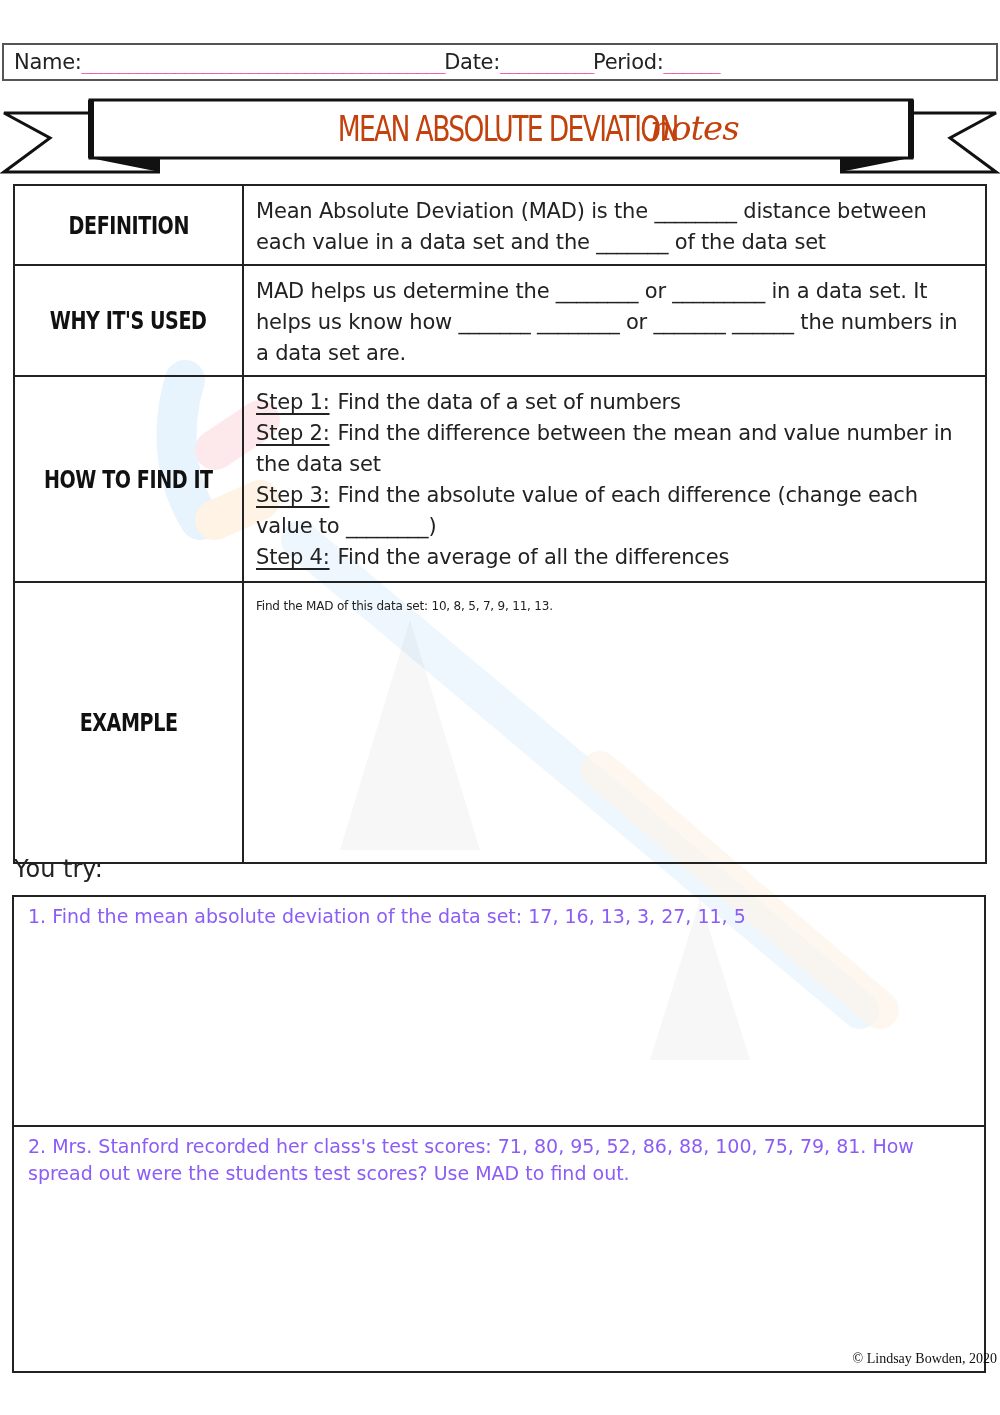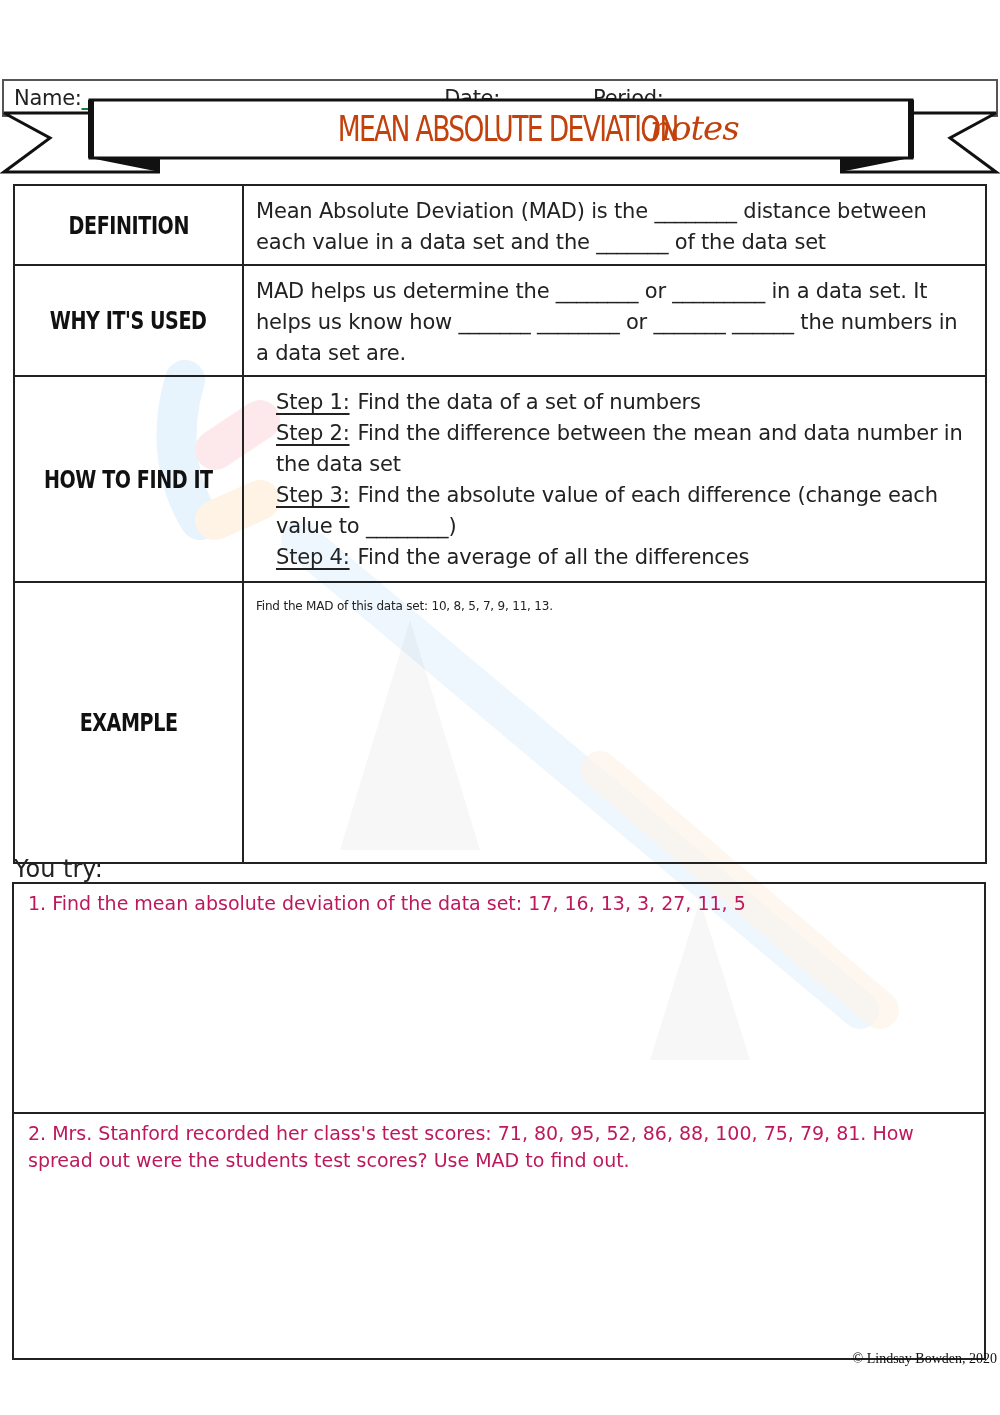--- a/index.html
+++ b/index.html
@@ -6,24 +6,24 @@
   html, body { width: 1000px; height: 1415px; background: #ffffff; overflow: hidden; }
   body { position: relative; font-family: "DejaVu Sans", sans-serif; color: #1a1a1a; }
 
   .watermark { position: absolute; left: 0; top: 0; width: 1000px; height: 1415px; pointer-events: none; z-index: 0; }
 
   .header-box {
     position: absolute; left: 2px; top: 43px; width: 996px; height: 38px;
     border: 2px solid #555; background: transparent; z-index: 1;
     display: flex; align-items: center; padding-left: 10px;
     font-family: "DejaVu Sans", sans-serif; font-size: 21px; font-weight: 300; color: #222;
-    letter-spacing: -0.3px; white-space: nowrap; margin-top: 36px;
+    letter-spacing: -0.3px; white-space: nowrap;
   }
   .header-box .lbl { font-weight: normal; }
-  .header-box .line { color: #15803d; letter-spacing: -1.2px; font-weight: bold; }
+  .header-box .line { color: #ec4899; letter-spacing: -1.2px; }
 
   .banner { position: absolute; left: 0; top: 95px; width: 1000px; height: 80px; z-index: 1; }
   .banner-title {
     position: absolute; left: 92px; top: 100px; width: 818px; height: 56px;
     display: flex; align-items: center; justify-content: center; z-index: 2;
     font-family: "DejaVu Sans Condensed", "DejaVu Sans", sans-serif;
     font-size: 36px; color: #c2410c; letter-spacing: -2px; white-space: nowrap;
   }
   .banner-title .main { font-weight: 300; transform: scaleX(0.82); display: inline-block; transform-origin: right center; }
   .banner-title .script { font-family: "DejaVu Serif", serif; font-style: italic; font-size: 34px; margin-left: -28px; letter-spacing: -1px; }
@@ -42,29 +42,29 @@
   table.notes td.content {
     padding: 10px 12px 6px 12px;
     font-family: "DejaVu Sans", sans-serif; font-size: 21px; line-height: 31px; color: #222;
     letter-spacing: -0.2px;
   }
   .row-def td { height: 78px; }
   .row-why td { height: 107px; }
   .row-how td { height: 206px; }
   .row-ex td { height: 281px; }
 
-  .step { display: flex; margin-left: 20px; }
+  .step { display: flex; }
   .step .tag { text-decoration: underline; text-underline-offset: 4px; white-space: nowrap; margin-right: 8px; }
   .example-text { font-size: 12px; line-height: 22px; padding-top: 2px; }
 
   .you-try { position: absolute; left: 14px; top: 855px; font-size: 24px; color: #222; z-index: 1; }
 
   .try-box {
     position: absolute; left: 12px; width: 974px; border: 2px solid #222; z-index: 1;
-    padding: 6px 14px; font-size: 19px; line-height: 27px; color: #be185d;
+    padding: 6px 14px; font-size: 19px; line-height: 27px; color: #8b5cf6; margin-top: 13px;
   }
   .try1 { top: 882px; height: 232px; }
   .try2 { top: 1112px; height: 248px; }
 
   .copyright {
     position: absolute; right: 3px; top: 1351px; z-index: 1;
     font-family: "Liberation Serif", serif; font-size: 14px; color: #111;
   }
 </style>
 </head>
@@ -122,21 +122,21 @@
   </tr>
   <tr class="row-how">
     <td class="label"><span>HOW TO FIND IT</span></td>
     <td class="content">
       <div class="step">
         <span class="tag">Step 1:</span>
         <span>Find the data of a set of numbers</span>
       </div>
       <div class="step">
         <span class="tag">Step 2:</span>
-        <span>Find the difference between the mean and data number in</span>
+        <span>Find the difference between the mean and value number in</span>
       </div>
       <div class="step cont">the data set</div>
       <div class="step">
         <span class="tag">Step 3:</span>
         <span>Find the absolute value of each difference (change each</span>
       </div>
       <div class="step cont">value to ________)</div>
       <div class="step">
         <span class="tag">Step 4:</span>
         <span>Find the average of all the differences</span>

